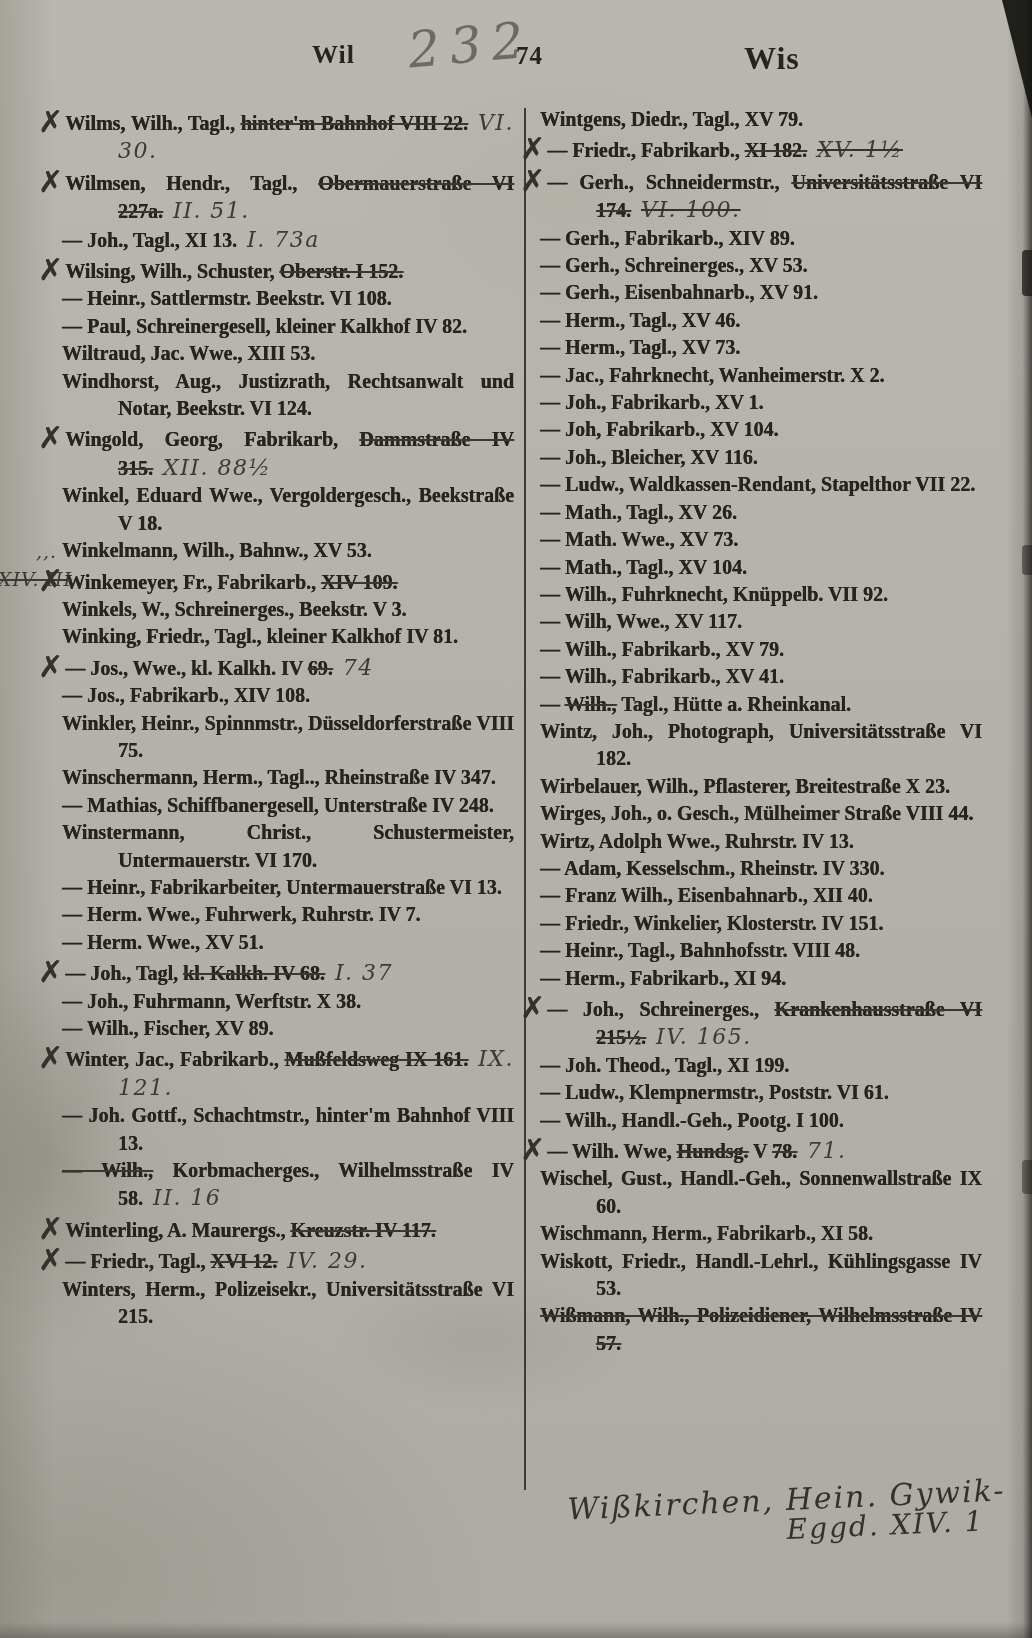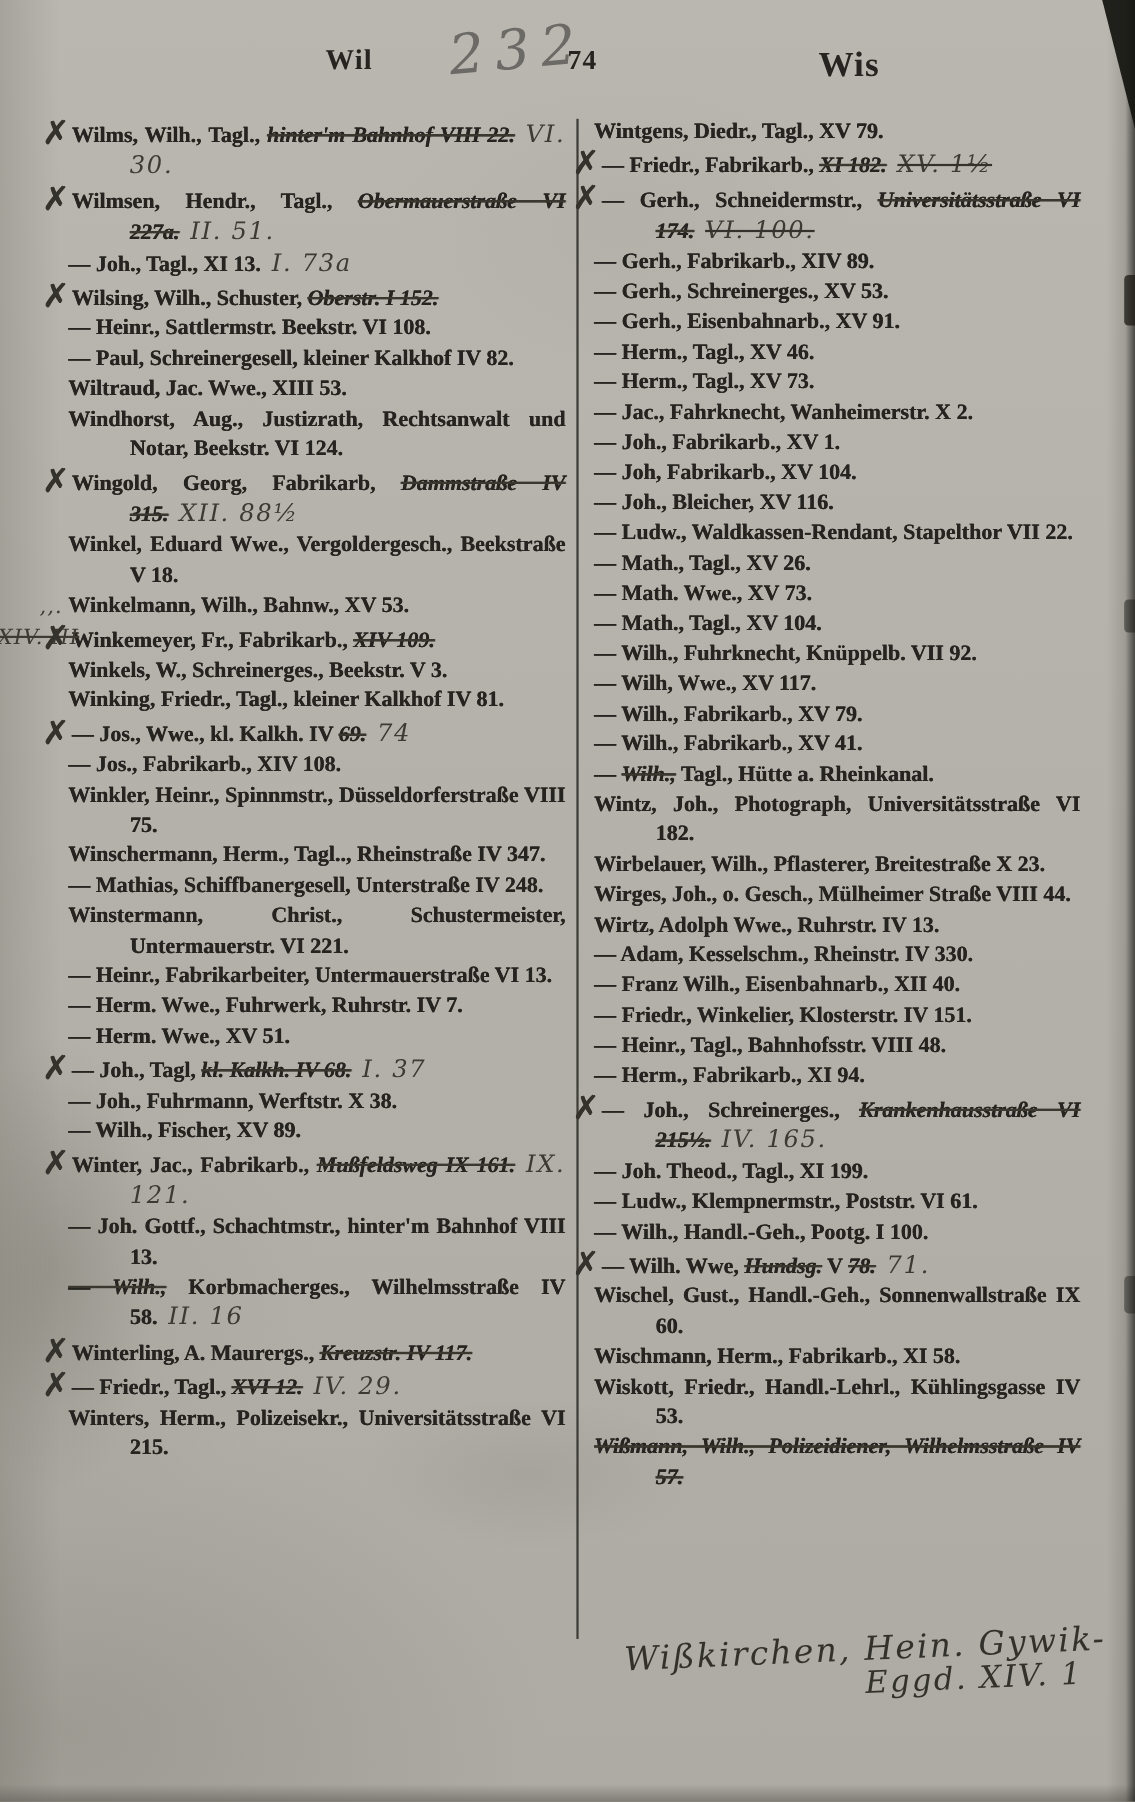--- a/index.html
+++ b/index.html
@@ -22,21 +22,21 @@
   .corner-wedge{
     position:absolute;top:0;right:0;width:0;height:0;
     border-top:118px solid #14130f;border-left:30px solid transparent;
     opacity:.92;
   }
   .edge-blob{position:absolute;right:0;width:10px;height:46px;background:#1c1a16;border-radius:4px 0 0 4px;opacity:.75;}
   .stain{position:absolute;border-radius:50%;pointer-events:none;}
   .stain-a{left:-40px;top:940px;width:180px;height:420px;background:radial-gradient(closest-side, rgba(70,66,58,0.18), transparent);}
   .stain-b{left:330px;top:1270px;width:300px;height:140px;background:radial-gradient(closest-side, rgba(110,106,96,0.14), transparent);}
   .header-text{position:absolute;font-weight:700;color:#262420;letter-spacing:1px;}
-  .cw-left{left:296px;top:40px;font-size:26px;}
+  .cw-left{left:312px;top:40px;font-size:26px;}
   .pg-print{left:516px;top:42px;font-size:25px;}
   .cw-right{left:744px;top:40px;font-size:32px;}
   .pg-hand{
     position:absolute;left:408px;top:16px;
     font-family:"DejaVu Serif",serif;font-style:italic;font-weight:400;
     font-size:50px;color:#6b6a66;letter-spacing:10px;
     transform:rotate(-5deg);
   }
 
   .columns{position:absolute;left:62px;top:106px;width:920px;display:flex;align-items:flex-start;}
@@ -46,21 +46,21 @@
   .divider{position:absolute;left:524px;top:108px;height:1382px;width:2px;background:#3d3b35;}
 
   .entry{position:relative;padding-left:56px;text-indent:-56px;}
   .xmark{
     font-weight:400;font-size:30px;color:#34322c;
     display:inline;position:relative;top:2px;
     margin-left:-24px;margin-right:2px;
     font-family:"DejaVu Sans",sans-serif;
   }
   .col-1 .xmark{margin-left:-20px;}
-  .seg-s{text-decoration:line-through;text-decoration-thickness:2.2px;text-decoration-color:#3a372e;font-style:italic;}
+  .seg-s{text-decoration:line-through;text-decoration-thickness:2.2px;text-decoration-color:#3a372e;}
   .seg-h,.seg-hs{
     font-family:"DejaVu Serif",serif;font-style:italic;font-weight:500;
     font-size:22px;letter-spacing:1.5px;color:#3c3a33;margin-left:10px;
     text-shadow:none;
   }
   .seg-hs{text-decoration:line-through;text-decoration-thickness:2.4px;text-decoration-color:#34322c;}
   .margin-note{
     position:absolute;top:1px;text-indent:0;
     font-family:"DejaVu Serif",serif;font-style:italic;font-weight:500;
     font-size:19px;letter-spacing:1px;color:#3c3a33;text-shadow:none;white-space:nowrap;
@@ -103,21 +103,21 @@
         <div class="entry"><span class="seg-p">Winkel, Eduard Wwe., Vergoldergesch., Beekstraße V 18.</span></div>
         <div class="entry"><span class="margin-note" style="left: -26px;">,,.</span><span class="seg-p">Winkelmann, Wilh., Bahnw., XV 53.</span></div>
         <div class="entry"><span class="margin-note struck" style="left: -64px;">XIV. III</span><span class="xmark">✗</span><span class="seg-p">Winkemeyer, Fr., Fabrikarb., </span><span class="seg-s">XIV 109.</span></div>
         <div class="entry"><span class="seg-p">Winkels, W., Schreinerges., Beekstr. V 3.</span></div>
         <div class="entry"><span class="seg-p">Winking, Friedr., Tagl., kleiner Kalkhof IV 81.</span></div>
         <div class="entry"><span class="xmark">✗</span><span class="seg-p">— Jos., Wwe., kl. Kalkh. IV </span><span class="seg-s">69.</span><span class="seg-h">74</span></div>
         <div class="entry"><span class="seg-p">— Jos., Fabrikarb., XIV 108.</span></div>
         <div class="entry"><span class="seg-p">Winkler, Heinr., Spinnmstr., Düsseldorferstraße VIII 75.</span></div>
         <div class="entry"><span class="seg-p">Winschermann, Herm., Tagl.., Rheinstraße IV 347.</span></div>
         <div class="entry"><span class="seg-p">— Mathias, Schiffbanergesell, Unterstraße IV 248.</span></div>
-        <div class="entry"><span class="seg-p">Winstermann, Christ., Schustermeister, Untermauerstr. VI 221.</span></div>
+        <div class="entry"><span class="seg-p">Winstermann, Christ., Schustermeister, Untermauerstr. VI 170.</span></div>
         <div class="entry"><span class="seg-p">— Heinr., Fabrikarbeiter, Untermauerstraße VI 13.</span></div>
         <div class="entry"><span class="seg-p">— Herm. Wwe., Fuhrwerk, Ruhrstr. IV 7.</span></div>
         <div class="entry"><span class="seg-p">— Herm. Wwe., XV 51.</span></div>
         <div class="entry"><span class="xmark">✗</span><span class="seg-p">— Joh., Tagl, </span><span class="seg-s">kl. Kalkh. IV 68.</span><span class="seg-h">I. 37</span></div>
         <div class="entry"><span class="seg-p">— Joh., Fuhrmann, Werftstr. X 38.</span></div>
         <div class="entry"><span class="seg-p">— Wilh., Fischer, XV 89.</span></div>
         <div class="entry"><span class="xmark">✗</span><span class="seg-p">Winter, Jac., Fabrikarb., </span><span class="seg-s">Mußfeldsweg IX 161.</span><span class="seg-h">IX. 121.</span></div>
         <div class="entry"><span class="seg-p">— Joh. Gottf., Schachtmstr., hinter'm Bahnhof VIII 13.</span></div>
         <div class="entry"><span class="seg-s">— Wilh.,</span><span class="seg-p"> Korbmacherges., Wilhelmsstraße IV 58.</span><span class="seg-h">II. 16</span></div>
         <div class="entry"><span class="xmark">✗</span><span class="seg-p">Winterling, A. Maurergs., </span><span class="seg-s">Kreuzstr. IV 117.</span></div>

